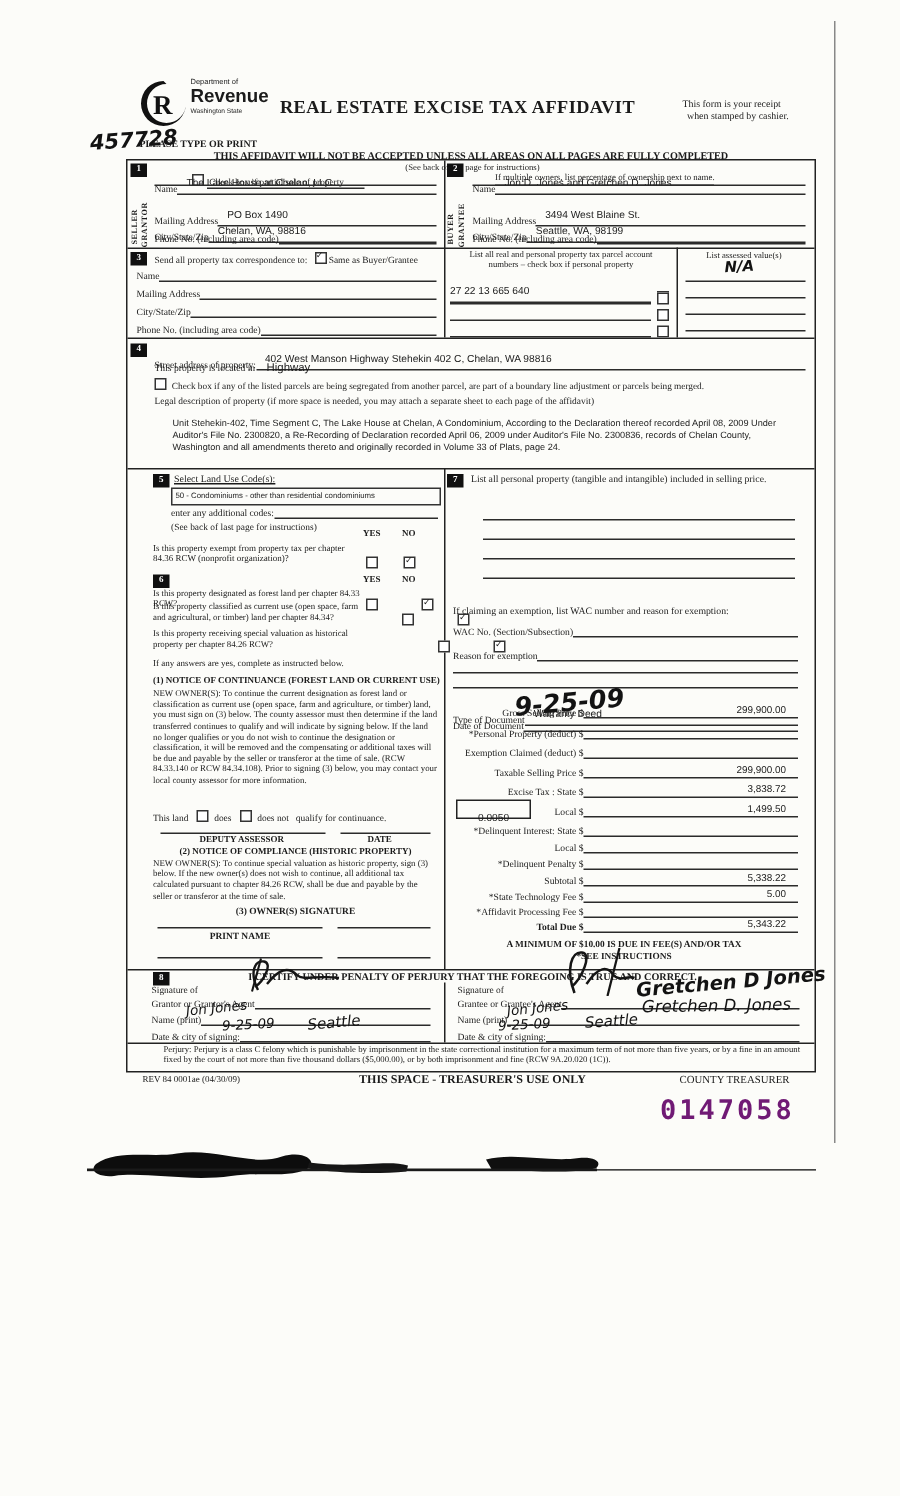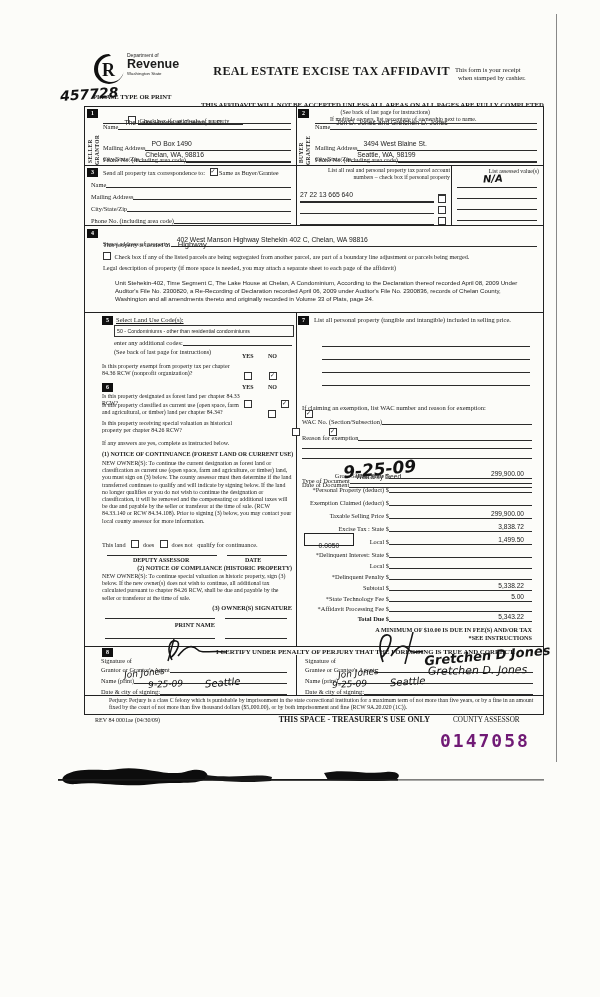--- a/index.html
+++ b/index.html
@@ -22,21 +22,21 @@
   .vert{position:absolute;writing-mode:vertical-rl;transform:rotate(180deg);
         font-weight:bold;font-size:5.4px;letter-spacing:.4px;}
   .para{font-size:5.9px;line-height:7.2px;}
   .bt{font-weight:bold;}
   .fee{position:absolute;left:215px;width:232px;display:flex;align-items:flex-end;}
   .fee .fee-lb{flex:1;text-align:right;font-size:6.4px;white-space:nowrap;}
   .fee .fee-ln{width:135px;border-bottom:1px solid #2b2b2b;text-align:right;
                font-family:"Liberation Sans",sans-serif;font-size:6.6px;padding-right:8px;min-height:8px;}
   .ul{position:absolute;border-bottom:1px solid #2b2b2b;height:0;}
   .yn{font-size:6px;font-weight:bold;}
-  .ctr{text-align:right;}
+  .ctr{text-align:center;}
   svg{display:block;}
 </style>
 </head>
 <body>
 <div id="page">
 
 <div class="ab" style="left:556px;top:14px;height:748px;border-left:1px solid #888;"></div>
 
 <div class="ab hw" style="left:60px;top:86px;font-size:14px;transform:rotate(-4deg);font-weight:bold;">457728</div>
 
@@ -387,21 +387,21 @@
   </svg>
 </span>
 <div class="ab hw" style="left:424px;top:648px;font-size:13px;font-weight:bold;transform:rotate(-5deg);">Gretchen D Jones</div>
 <div class="ab hw" style="left:428px;top:664px;font-size:11px;transform:rotate(-1deg);">Gretchen D. Jones</div>
 <div class="ab hw" style="left:338px;top:668px;font-size:9px;transform:rotate(-6deg);">Jon Jones</div>
 <div class="ab hw" style="left:332px;top:679px;font-size:9px;transform:rotate(-3deg);">9-25-09</div>
 <div class="ab hw" style="left:390px;top:676px;font-size:10px;transform:rotate(-4deg);">Seattle</div>
 
 <div class="ab" style="left:95px;top:717px;font-size:6px;">REV 84 0001ae (04/30/09)</div>
 <div class="ab bt ctr" style="left:200px;top:715px;width:230px;font-size:8px;">THIS SPACE - TREASURER'S USE ONLY</div>
-<div class="ab" style="left:453px;top:716px;font-size:7.2px;">COUNTY ASSESSOR</div>
+<div class="ab" style="left:453px;top:716px;font-size:7.2px;">COUNTY TREASURER</div>
 <div class="ab" style="left:440px;top:730px;font-family:'DejaVu Sans Mono',monospace;font-weight:bold;
             font-size:18px;letter-spacing:2px;color:#701a75;">0147058</div>
 
 <span class="ab" style="left:56px;top:760px;">
   <svg width="490" height="40" viewBox="0 0 490 40">
     <path d="M8,16 C22,6 46,12 62,9 C88,5 112,18 132,11 C146,7 154,13 151,18 C140,26 118,21 98,24 C70,28 40,21 20,24 C10,25 3,21 8,16 Z" fill="#0d0d0d"></path>
     <path d="M150,15 C180,19 202,13 216,17 L215,21 C194,23 168,22 149,19 Z" fill="#151515"></path>
     <path d="M268,13 C288,8 310,15 330,12 C341,11 346,15 341,19 C320,23 294,20 272,20 Z" fill="#0f0f0f"></path>
     <rect x="2" y="19" width="340" height="1.8" fill="#1a1a1a"></rect>
     <rect x="342" y="19.4" width="146" height="1" fill="#2e2e2e"></rect>

